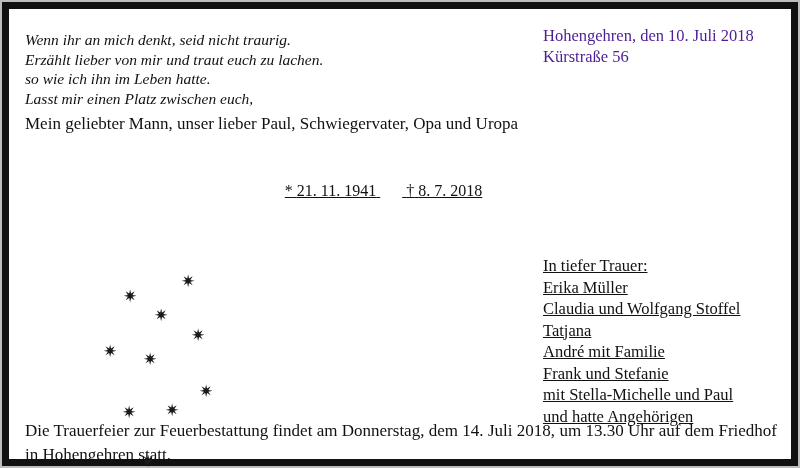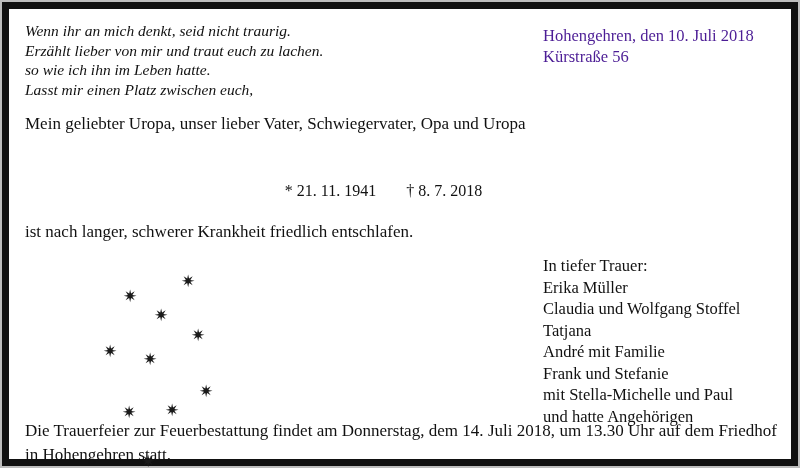--- a/index.html
+++ b/index.html
@@ -32,21 +32,21 @@
     top: 0;
     width: 782px;
     height: 450px;
     background: #ffffff;
   }
 
   
   .poem {
     position: absolute;
     left: 16px;
-    top: 12px;
+    top: 21px;
     font-style: italic;
     font-size: 15.5px;
     line-height: 19.5px;
     color: #111111;
     white-space: nowrap;
   }
 
   
   .placedate {
     position: absolute;
@@ -86,20 +86,21 @@
   
   .lifedates {
     position: absolute;
     left: 0;
     top: 172px;
     width: 749px;
     text-align: center;
     font-size: 16px;
     color: #111111;
     line-height: 20px;
+    text-decoration: underline;
   }
   .lifedates .gap {
     display: inline-block;
     width: 22px;
   }
 
   
   .passing {
     position: absolute;
     left: 16px;
@@ -112,20 +113,21 @@
 
   
   .mourners {
     position: absolute;
     left: 534px;
     top: 246px;
     font-size: 16.5px;
     line-height: 21.5px;
     color: #111111;
     white-space: nowrap;
+    text-decoration: underline;
   }
   .mourners div { white-space: nowrap; }
 
   
   .stars {
     position: absolute;
     left: 60px;
     top: 230px;
     width: 250px;
     height: 185px;
@@ -163,32 +165,31 @@
         <div>Erzählt lieber von mir und traut euch zu lachen.</div>
         <div>so wie ich ihn im Leben hatte.</div>
         <div>Lasst mir einen Platz zwischen euch,</div>
       </div>
 
       <div class="placedate">
         <div>Hohengehren, den 10. Juli 2018</div>
         <div>Kürstraße 56</div>
       </div>
 
-      <div class="relation">Mein geliebter Uropa, unser lieber Vater, Schwiegervater, Opa und Uropa</div>
+      <div class="relation">Mein geliebter Mann, unser lieber Paul, Schwiegervater, Opa und Uropa</div>
 
 
       <div class="lifedates">
         <span>*</span>
         <span>21. 11. 1941</span>
         <span class="gap"></span>
         <span>†</span>
         <span>8. 7. 2018</span>
       </div>
 
-      <div class="passing">ist nach langer, schwerer Krankheit friedlich entschlafen.</div>
 
       <div class="stars">
           <span class="star" style="left: 112px; top: 34px;">✷</span>
           <span class="star" style="left: 54px; top: 49px;">✷</span>
           <span class="star" style="left: 85px; top: 68px;">✷</span>
           <span class="star" style="left: 122px; top: 88px;">✷</span>
           <span class="star" style="left: 34px; top: 104px;">✷</span>
           <span class="star" style="left: 74px; top: 112px;">✷</span>
           <span class="star" style="left: 130px; top: 144px;">✷</span>
           <span class="star" style="left: 53px; top: 165px;">✷</span>

